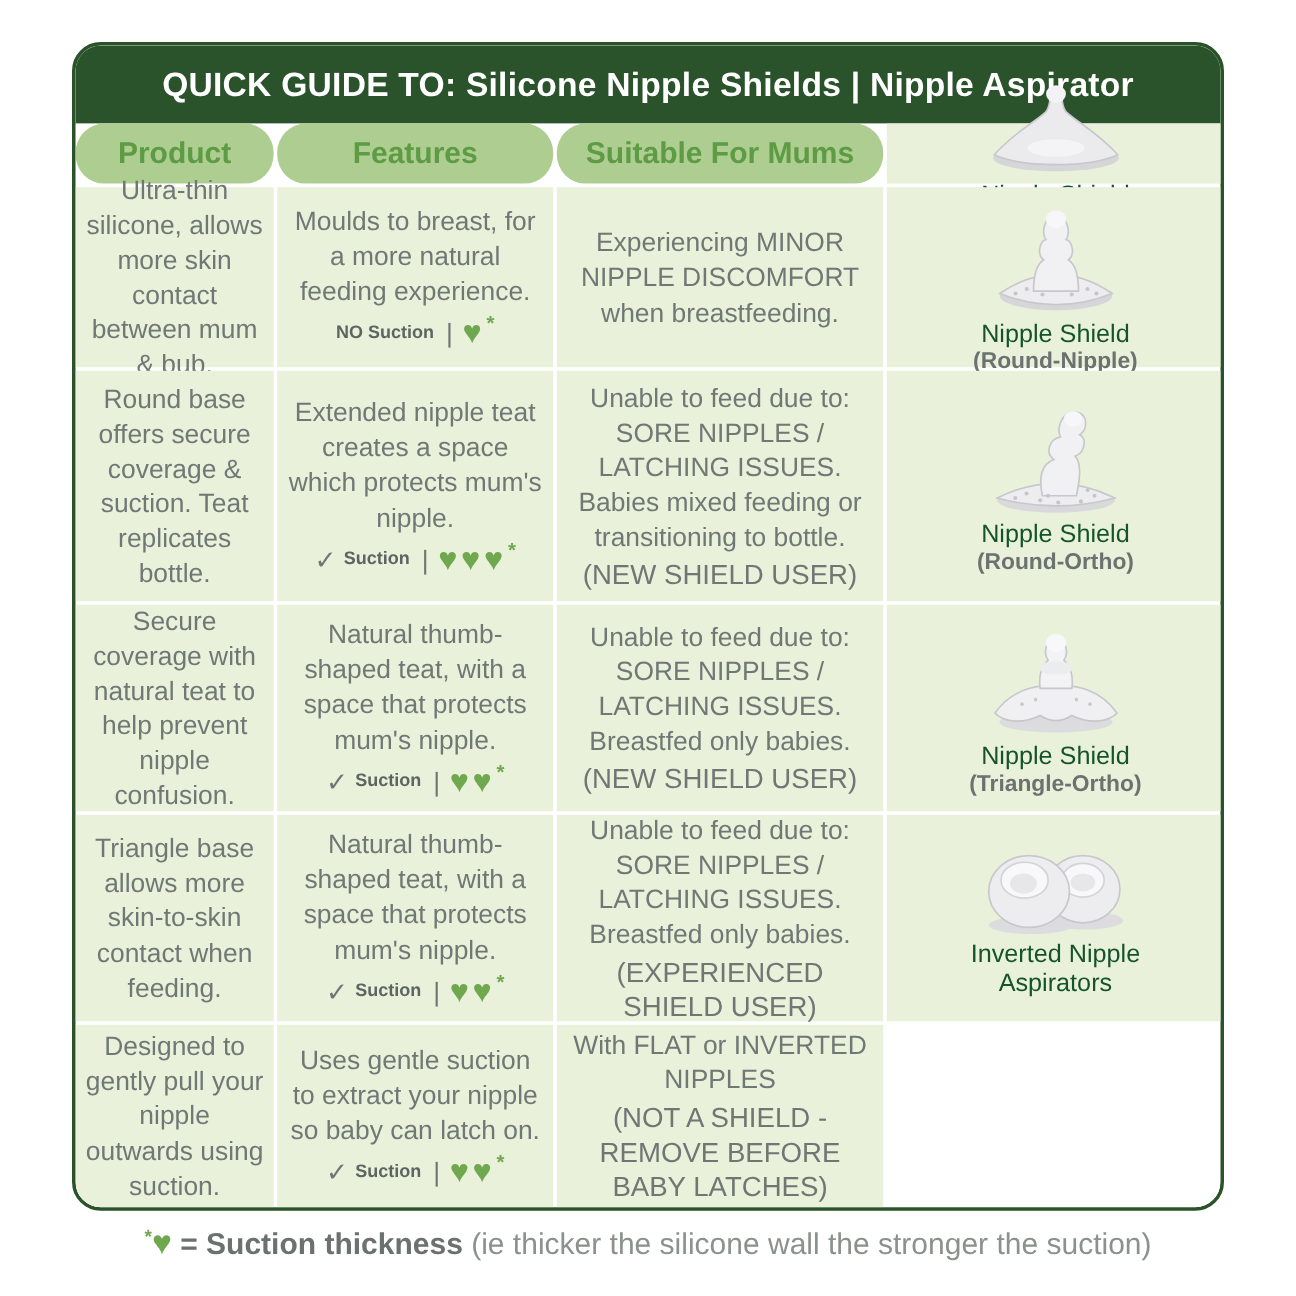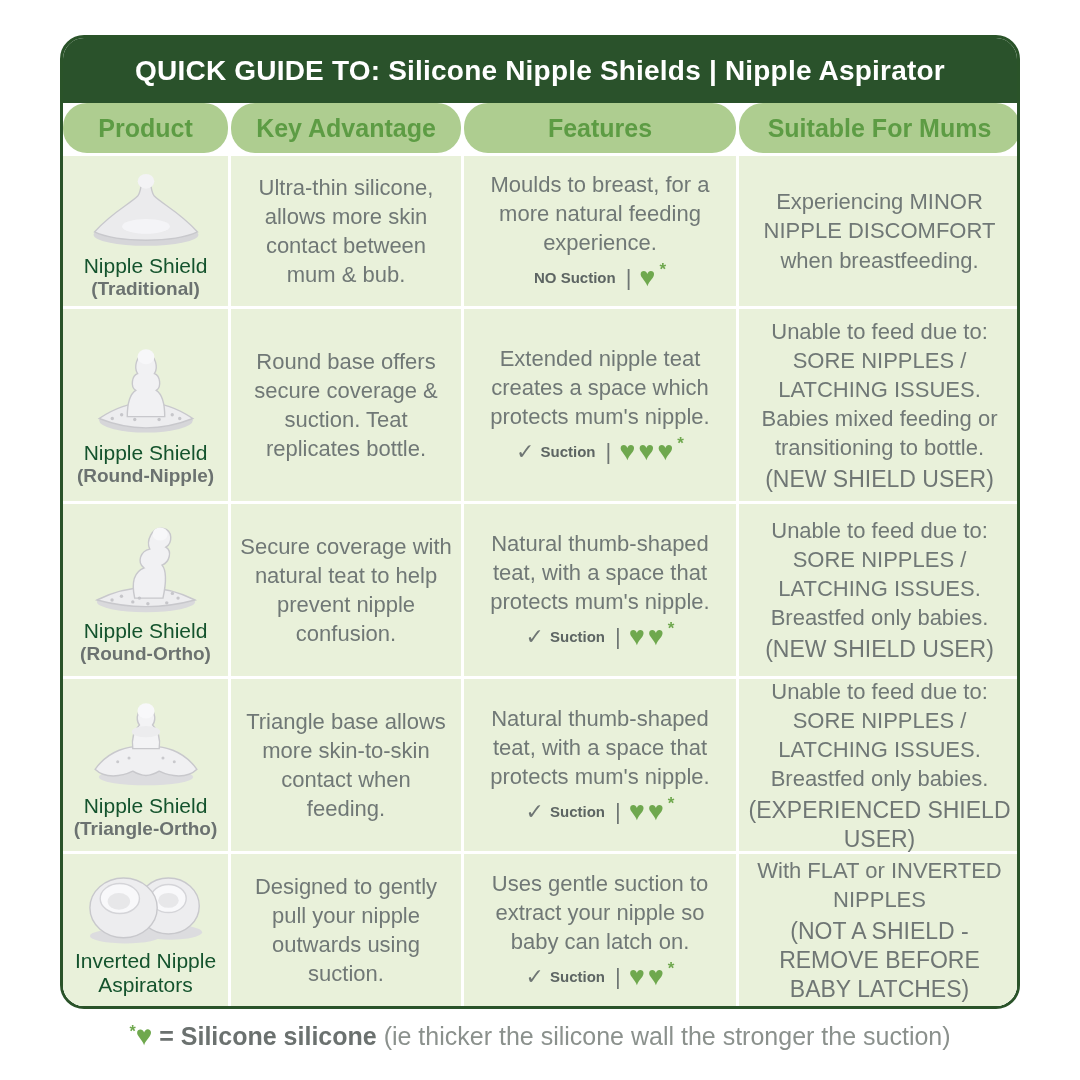--- a/index.html
+++ b/index.html
@@ -109,23 +109,20 @@
   <div class="table-card">
 
     <div class="title-bar">
       <span>QUICK GUIDE TO: Silicone Nipple Shields | Nipple Aspirator</span>
     </div>
 
     <div class="grid">
 
       <div class="hcell">
           <span>Product</span>
-        </div>
-      <div class="hcell">
-          <span>Key Advantage</span>
         </div>
       <div class="hcell">
           <span>Features</span>
         </div>
       <div class="hcell">
           <span>Suitable For Mums</span>
         </div>
 
       <div class="cell product-cell">
         <div class="product-img">
@@ -295,16 +292,16 @@
       <div class="cell">
         <div class="suit-text">With FLAT or INVERTED NIPPLES</div>
         <div class="suit-note">(NOT A SHIELD - REMOVE BEFORE BABY LATCHES)</div>
       </div>
 
     </div>
   </div>
 
   <div class="footnote">
     <span class="fn-star">*</span><span class="fn-heart">♥</span>
-    <span class="fn-bold">= Silicone silicone</span>
+    <span class="fn-bold">= Suction thickness</span>
     <span class="fn-rest">(ie thicker the silicone wall the stronger the suction)</span>
   </div>
 </div>
 
 </body></html>

